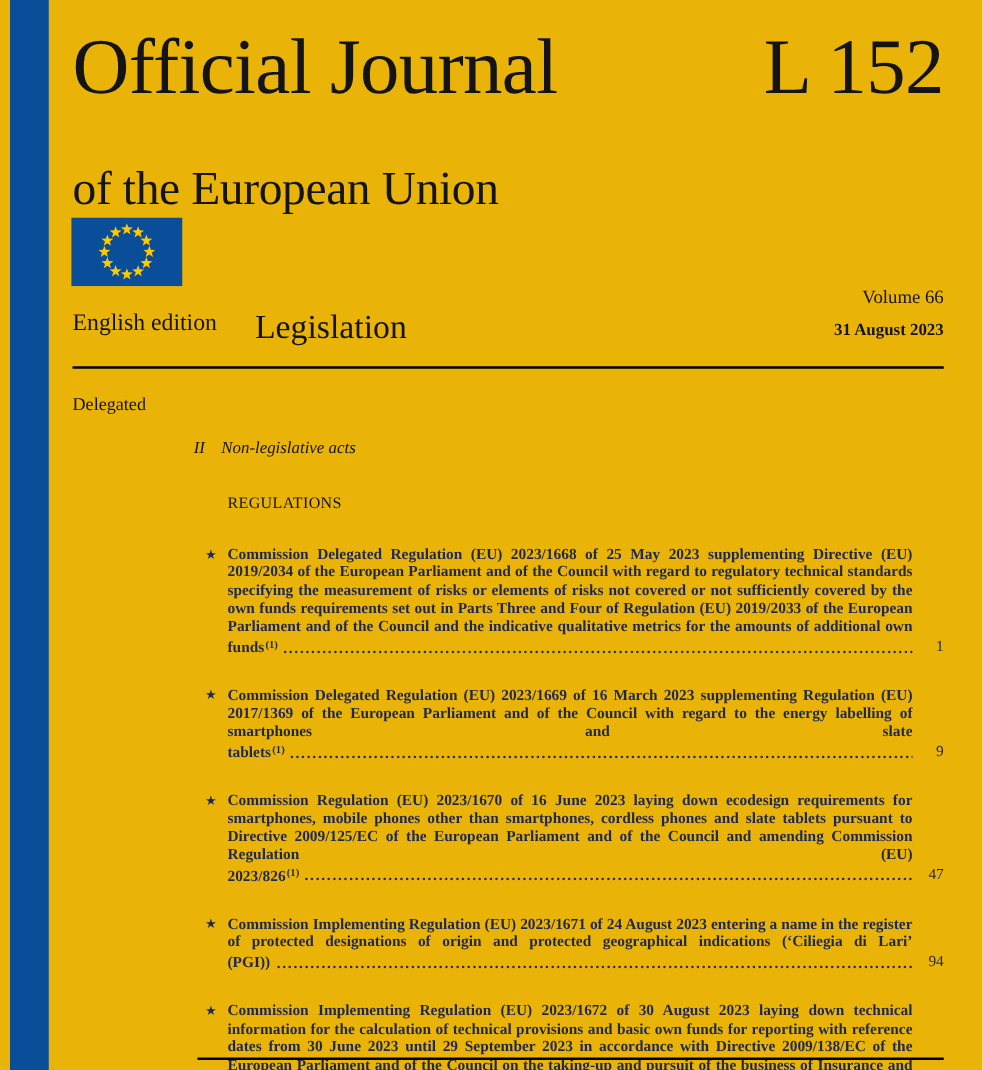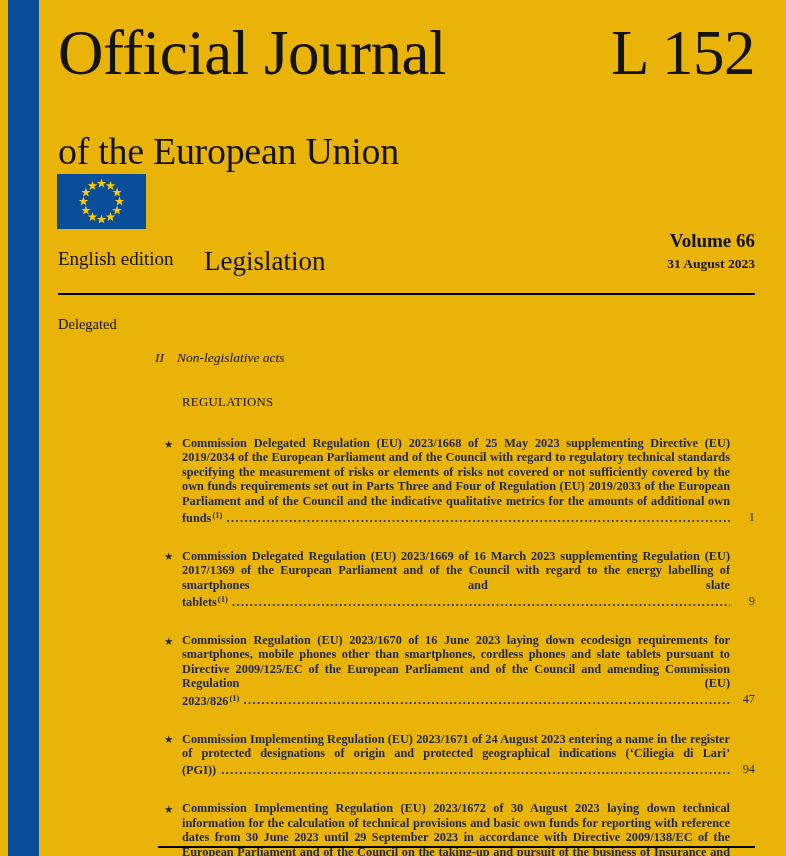--- a/index.html
+++ b/index.html
@@ -34,22 +34,22 @@
     left: 58px; top: 108px;
     font-size: 38px;
     line-height: 1;
     letter-spacing: -0.3px;
     margin-top: 24px;
   }
   .flag { position: absolute; left: 57px; top: 174px; width: 89px; height: 55px; }
   .volume {
     position: absolute;
     right: 31px; top: 230px;
-    font-size: 19px;
-    font-weight: bold;
+    font-size: 15px;
+    font-weight: normal;
   }
   .edition {
     position: absolute;
     left: 58px; top: 248px;
     font-size: 19px;
   }
   .series {
     position: absolute;
     left: 204px; top: 248px;
     font-size: 27px;

